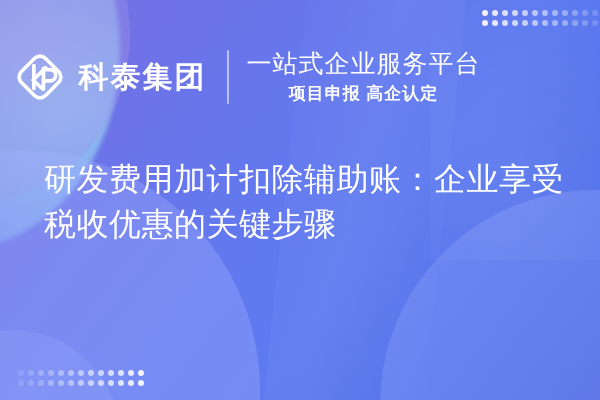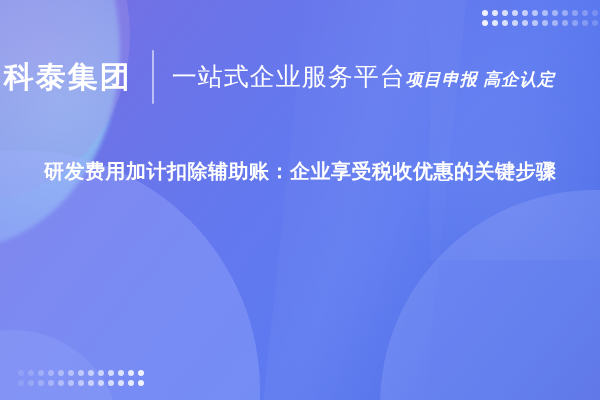--- a/index.html
+++ b/index.html
@@ -165,50 +165,49 @@
   .divider {
     width: 2px;
     height: 54px;
     background: rgba(255,255,255,0.55);
     margin: 0 18px 0 20px;
     flex: none;
     border-radius: 1px;
   }
   .slogan {
     display: flex;
-    flex-direction: row;
+    flex-direction: column;
     justify-content: center;
   }
   .slogan-main {
     color: #ffffff;
     font-size: 25px;
     letter-spacing: 1px;
     line-height: 1.1;
     white-space: nowrap;
   }
   .slogan-sub {
     color: #ffffff;
     font-size: 17px;
     font-weight: 700;
     letter-spacing: 1px;
     line-height: 1.15;
     margin-top: 7px;
     white-space: nowrap;
-    font-style: italic;
   }
 
   
   .title {
     position: absolute;
     left: 44px;
     top: 157px;
     width: 520px;
     color: #ffffff;
-    font-size: 20px;
-    font-weight: 700;
+    font-size: 32px;
+    font-weight: 400;
     line-height: 1.42;
     letter-spacing: 0.5px;
   }
 </style>
 </head>
 <body>
 
 <div id="banner">
 
   <div class="bg-layer">

